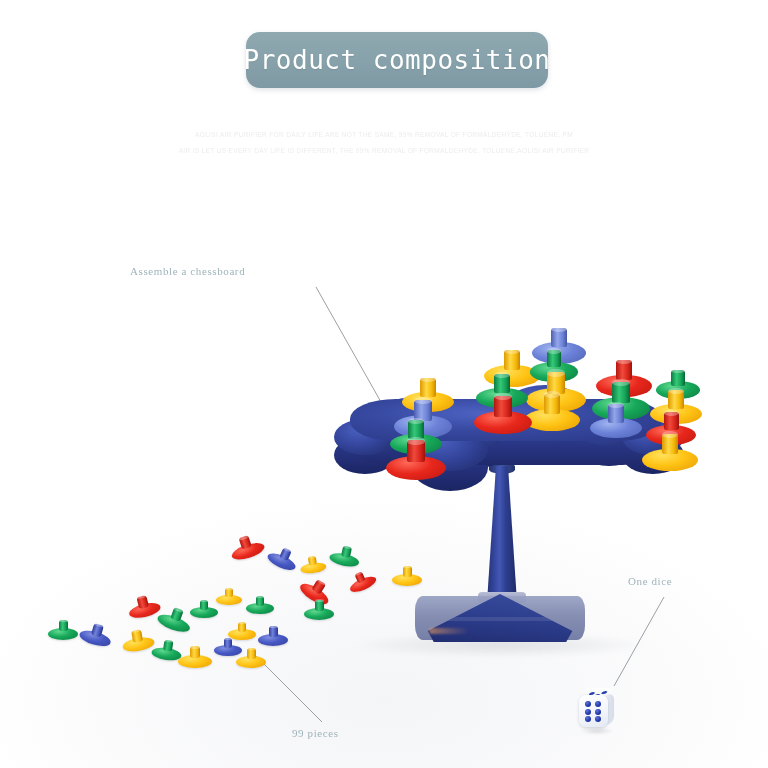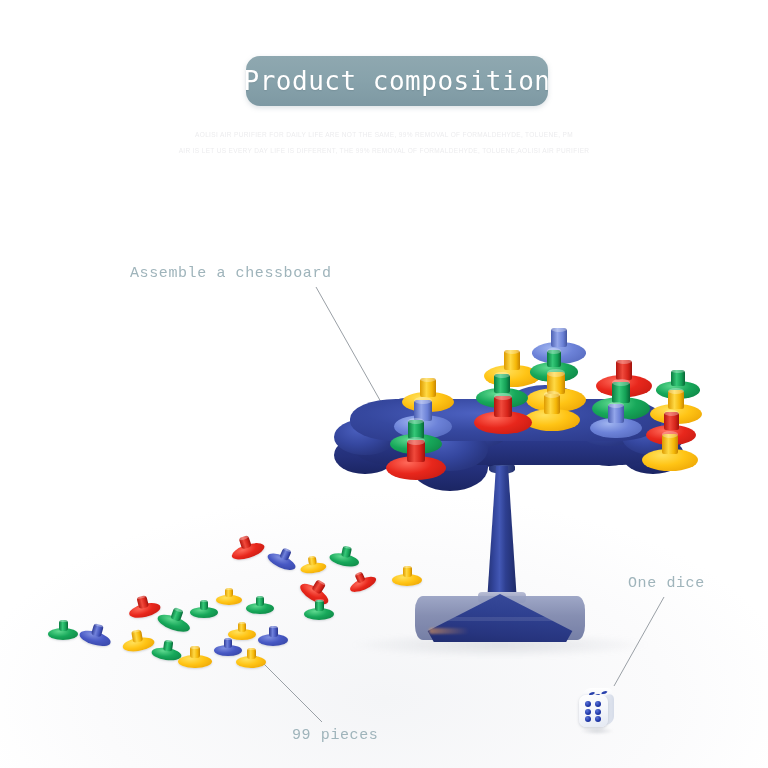--- a/index.html
+++ b/index.html
@@ -14,22 +14,22 @@
   #stage{
     position:absolute;inset:0;
     width:768px;height:768px;
     background:
       radial-gradient(ellipse 520px 260px at 384px 700px, #f4f5f7 0%, #fbfbfc 55%, #ffffff 80%),
       linear-gradient(180deg,#ffffff 0%,#ffffff 62%,#fcfcfd 78%,#f7f8fa 100%);
   }
 
   
   #title-banner{
-    position:absolute;left:246px;top:56px;
-    width:302px;height:50px;
+    position:absolute;left:246px;top:32px;
+    width:302px;height:56px;
     background:linear-gradient(180deg,#8fa8b0 0%,#87a2ab 50%,#7e99a3 100%);
     border-radius:14px;
     box-shadow:0 2px 5px rgba(120,140,150,.25);
     display:flex;align-items:center;justify-content:center;
   }
   #title-text{
     color:#ffffff;
     font-family:"DejaVu Sans Mono", monospace;
     font-size:26px;
     font-weight:400;
@@ -49,22 +49,22 @@
     text-align:center;
     width:768px;left:0;
   }
   #subtitle-1{top:131px;}
   #subtitle-2{top:147px;}
 
   
   .callout{
     position:absolute;
     color:#9fb4bb;
-    font-family:Liberation Mono, monospace;
-    font-size:15px;
+    font-family:Liberation Serif, serif;
+    font-size:11px;
     letter-spacing:.6px;
     white-space:nowrap;
   }
   #label-chessboard{left:130px;top:265px;}
   #label-dice{left:628px;top:575px;}
   #label-pieces{left:292px;top:727px;}
 
   
   .leader{position:absolute;overflow:visible;}
   .leader line{stroke:#9aa0a6;stroke-width:1;}

